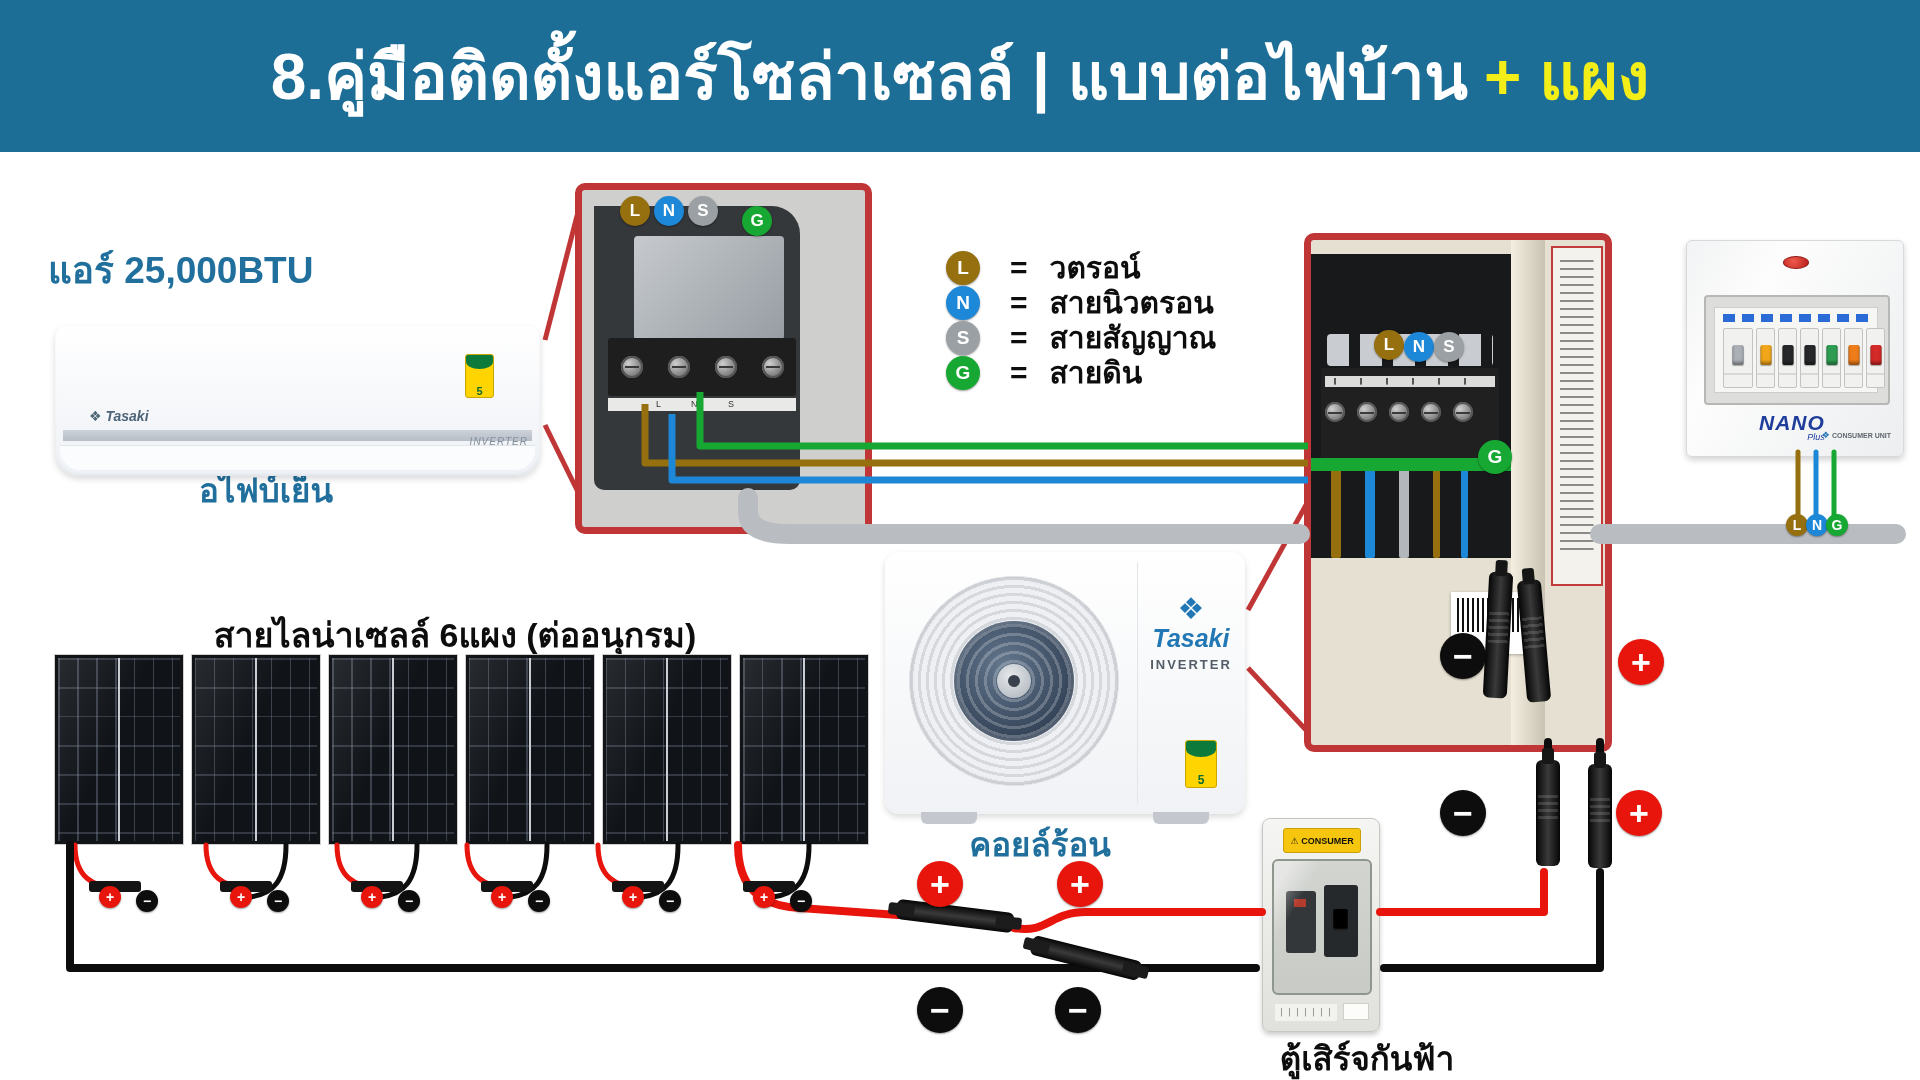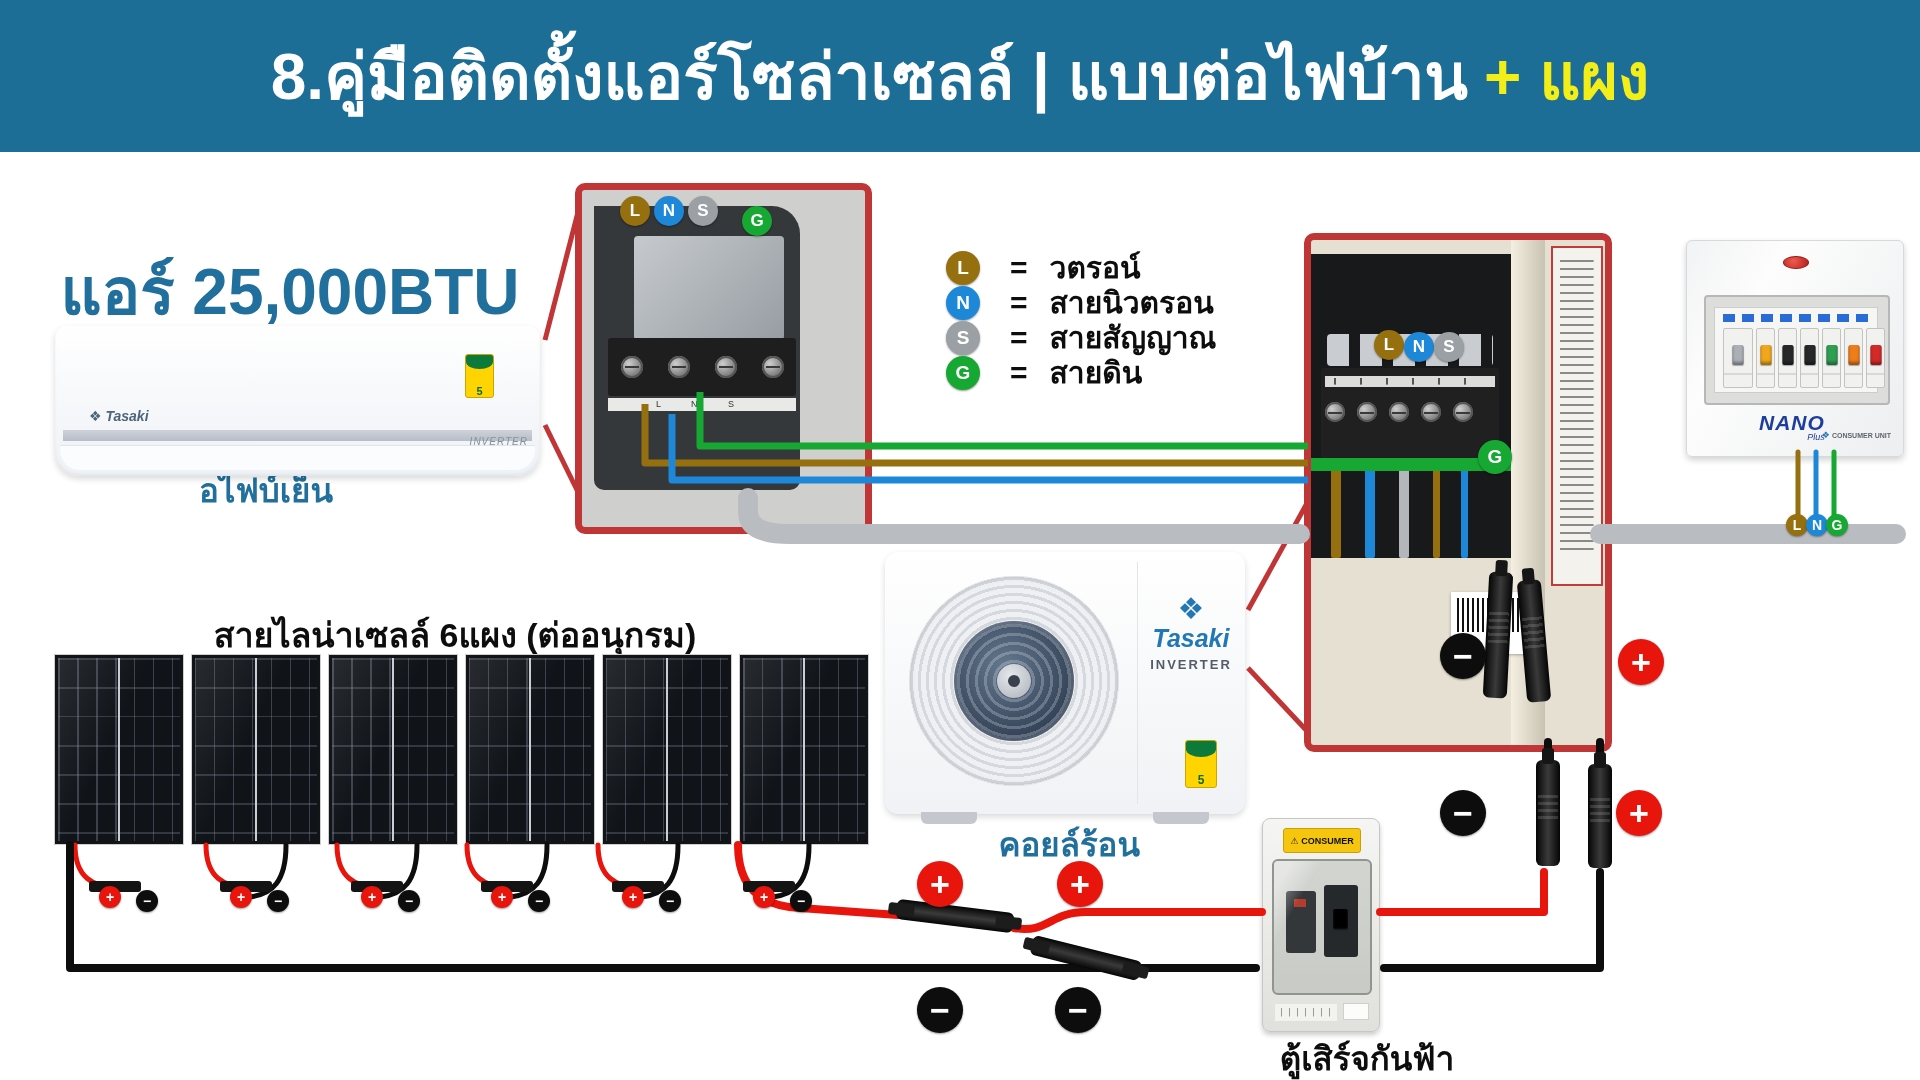--- a/index.html
+++ b/index.html
@@ -199,21 +199,21 @@
 </style>
 </head>
 <body>
 
 <div class="abs header">
   <div class="t">
     <span>8.คู่มือติดตั้งแอร์โซล่าเซลล์ | แบบต่อไฟบ้าน</span><b>+ แผง</b>
   </div>
 </div>
 
-<div class="abs blue-label" style="left:60px;top:240px;width:460px;font-size:64px;text-align:center;">แอร์ 25,000BTU</div>
+<div class="abs blue-label" style="left:48px;top:240px;width:460px;font-size:37px;text-align:left;">แอร์ 25,000BTU</div>
 
 <div class="abs ac">
   <div class="ac-brand">
     <span class="star">❖</span>
     <span>Tasaki</span>
   </div>
   <div class="energy" style="right:46px;top:28px;width:27px;height:42px;">
     <span style="font-size:11px;">5</span>
   </div>
   <div class="ac-vent"></div>
@@ -344,21 +344,21 @@
     <div class="nm">Tasaki</div>
     <div class="inv">INVERTER</div>
   </div>
   <div class="energy" style="right:28px;bottom:26px;width:30px;height:46px;">
     <span style="font-size:12px;">5</span>
   </div>
   <div class="od-feet" style="left:36px;"></div>
   <div class="od-feet" style="right:36px;"></div>
 </div>
 
-<div class="abs blue-label" style="left:940px;top:818px;width:200px;font-size:33px;text-align:right;">คอยล์ร้อน</div>
+<div class="abs blue-label" style="left:940px;top:818px;width:200px;font-size:33px;">คอยล์ร้อน</div>
 
 <div class="abs surge">
   <div class="sg-warn">
     <span>⚠</span>
     <span>CONSUMER</span>
   </div>
   <div class="sg-window">
     <div class="sg-d1"></div>
     <div class="sg-d2"></div>
   </div>

